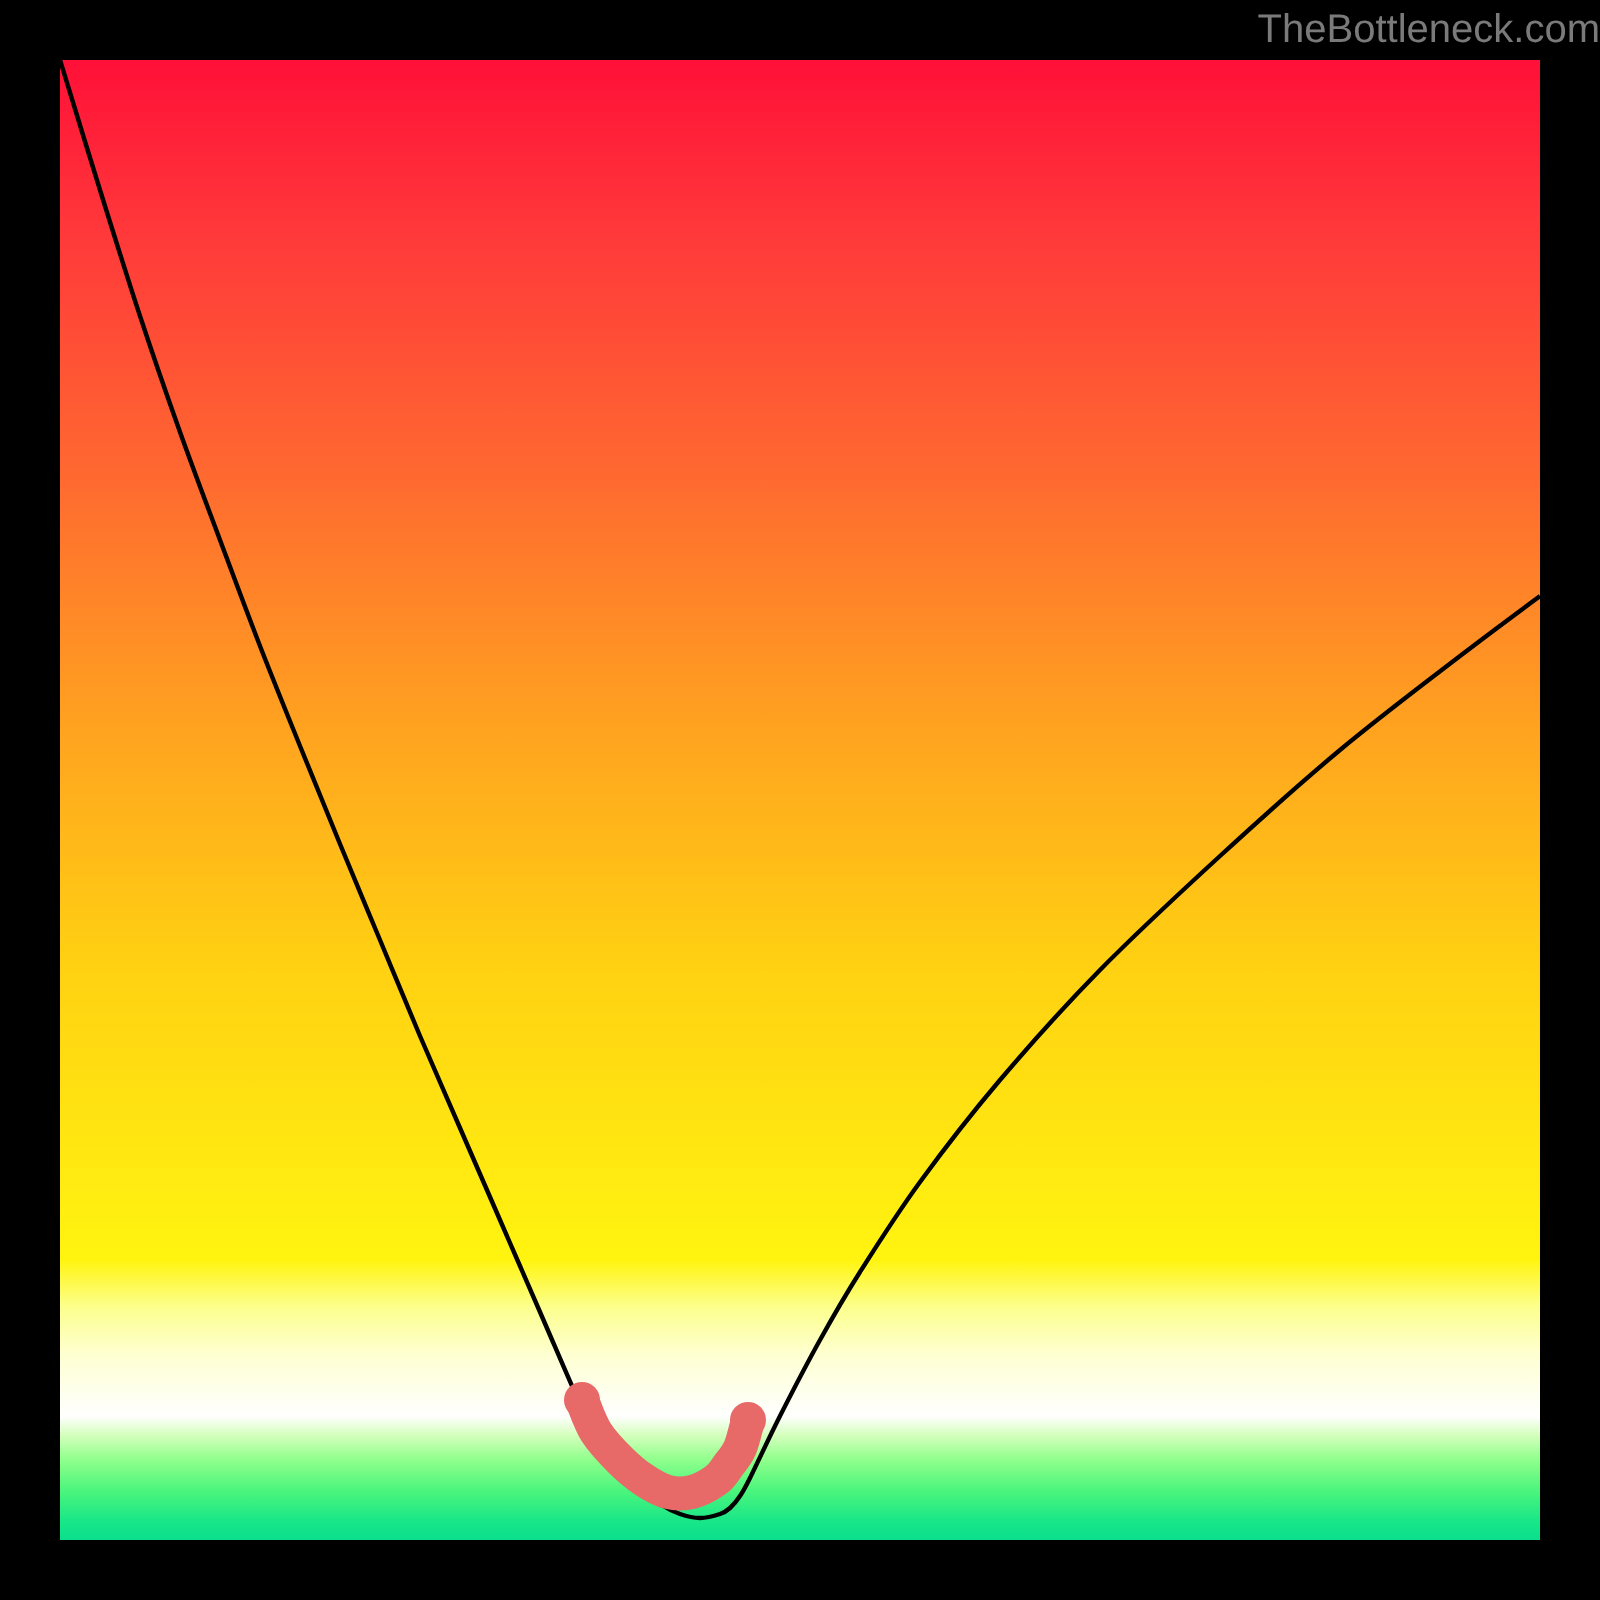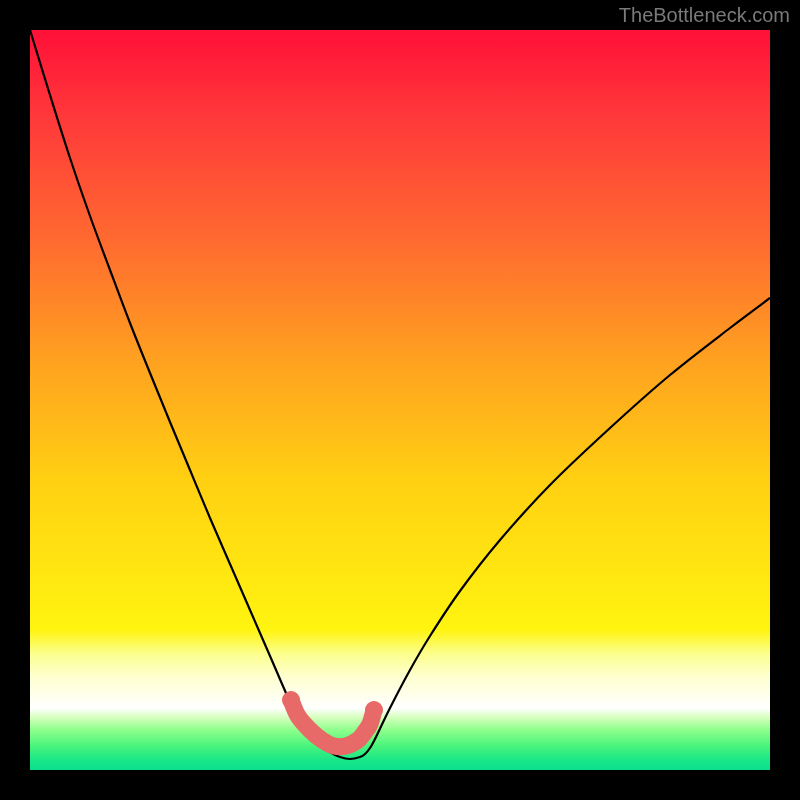--- a/index.html
+++ b/index.html
@@ -77,21 +77,21 @@
     position: absolute;
     top: 0;
     left: 0;
     width: 740px;
     height: 740px;
     pointer-events: none;
   }
   .watermark {
     position: absolute;
     top: 4px;
-    right: 10px;
+    right: 0;
     color: #7a7a7a;
     font-size: 20px;
     font-weight: 500;
     letter-spacing: 0px;
     pointer-events: none;
   }
 </style>
 </head>
 <body>
 

